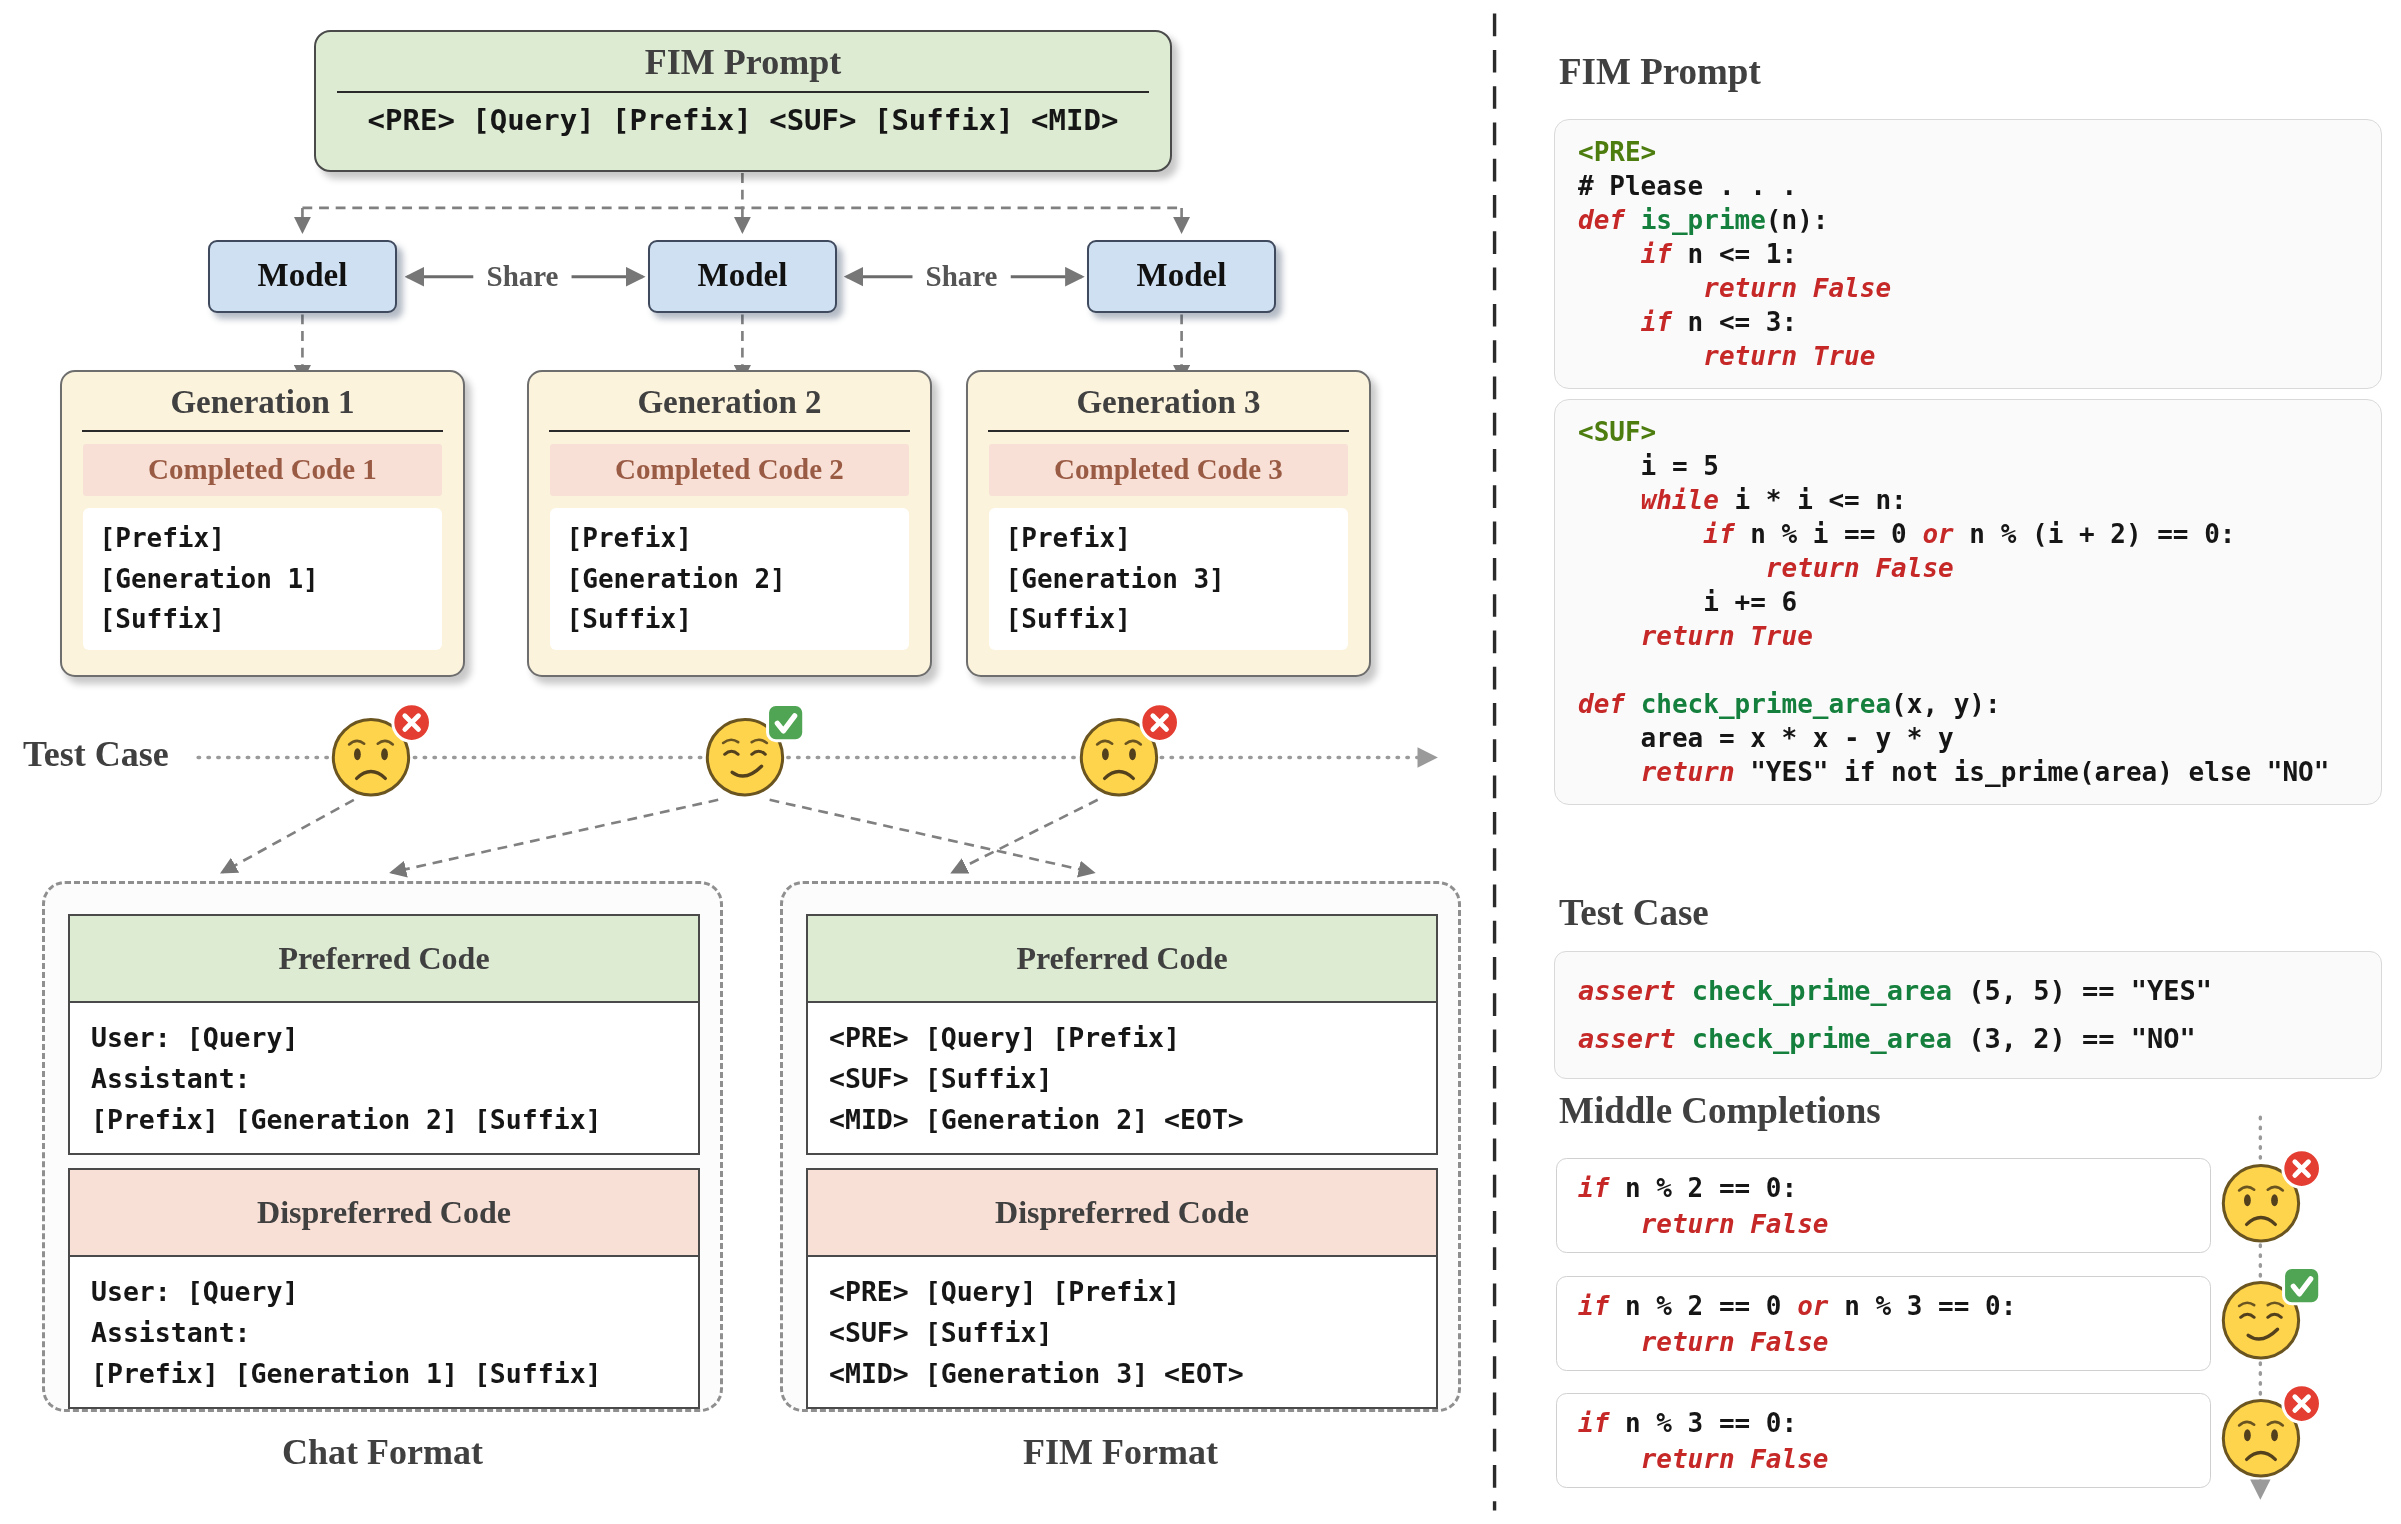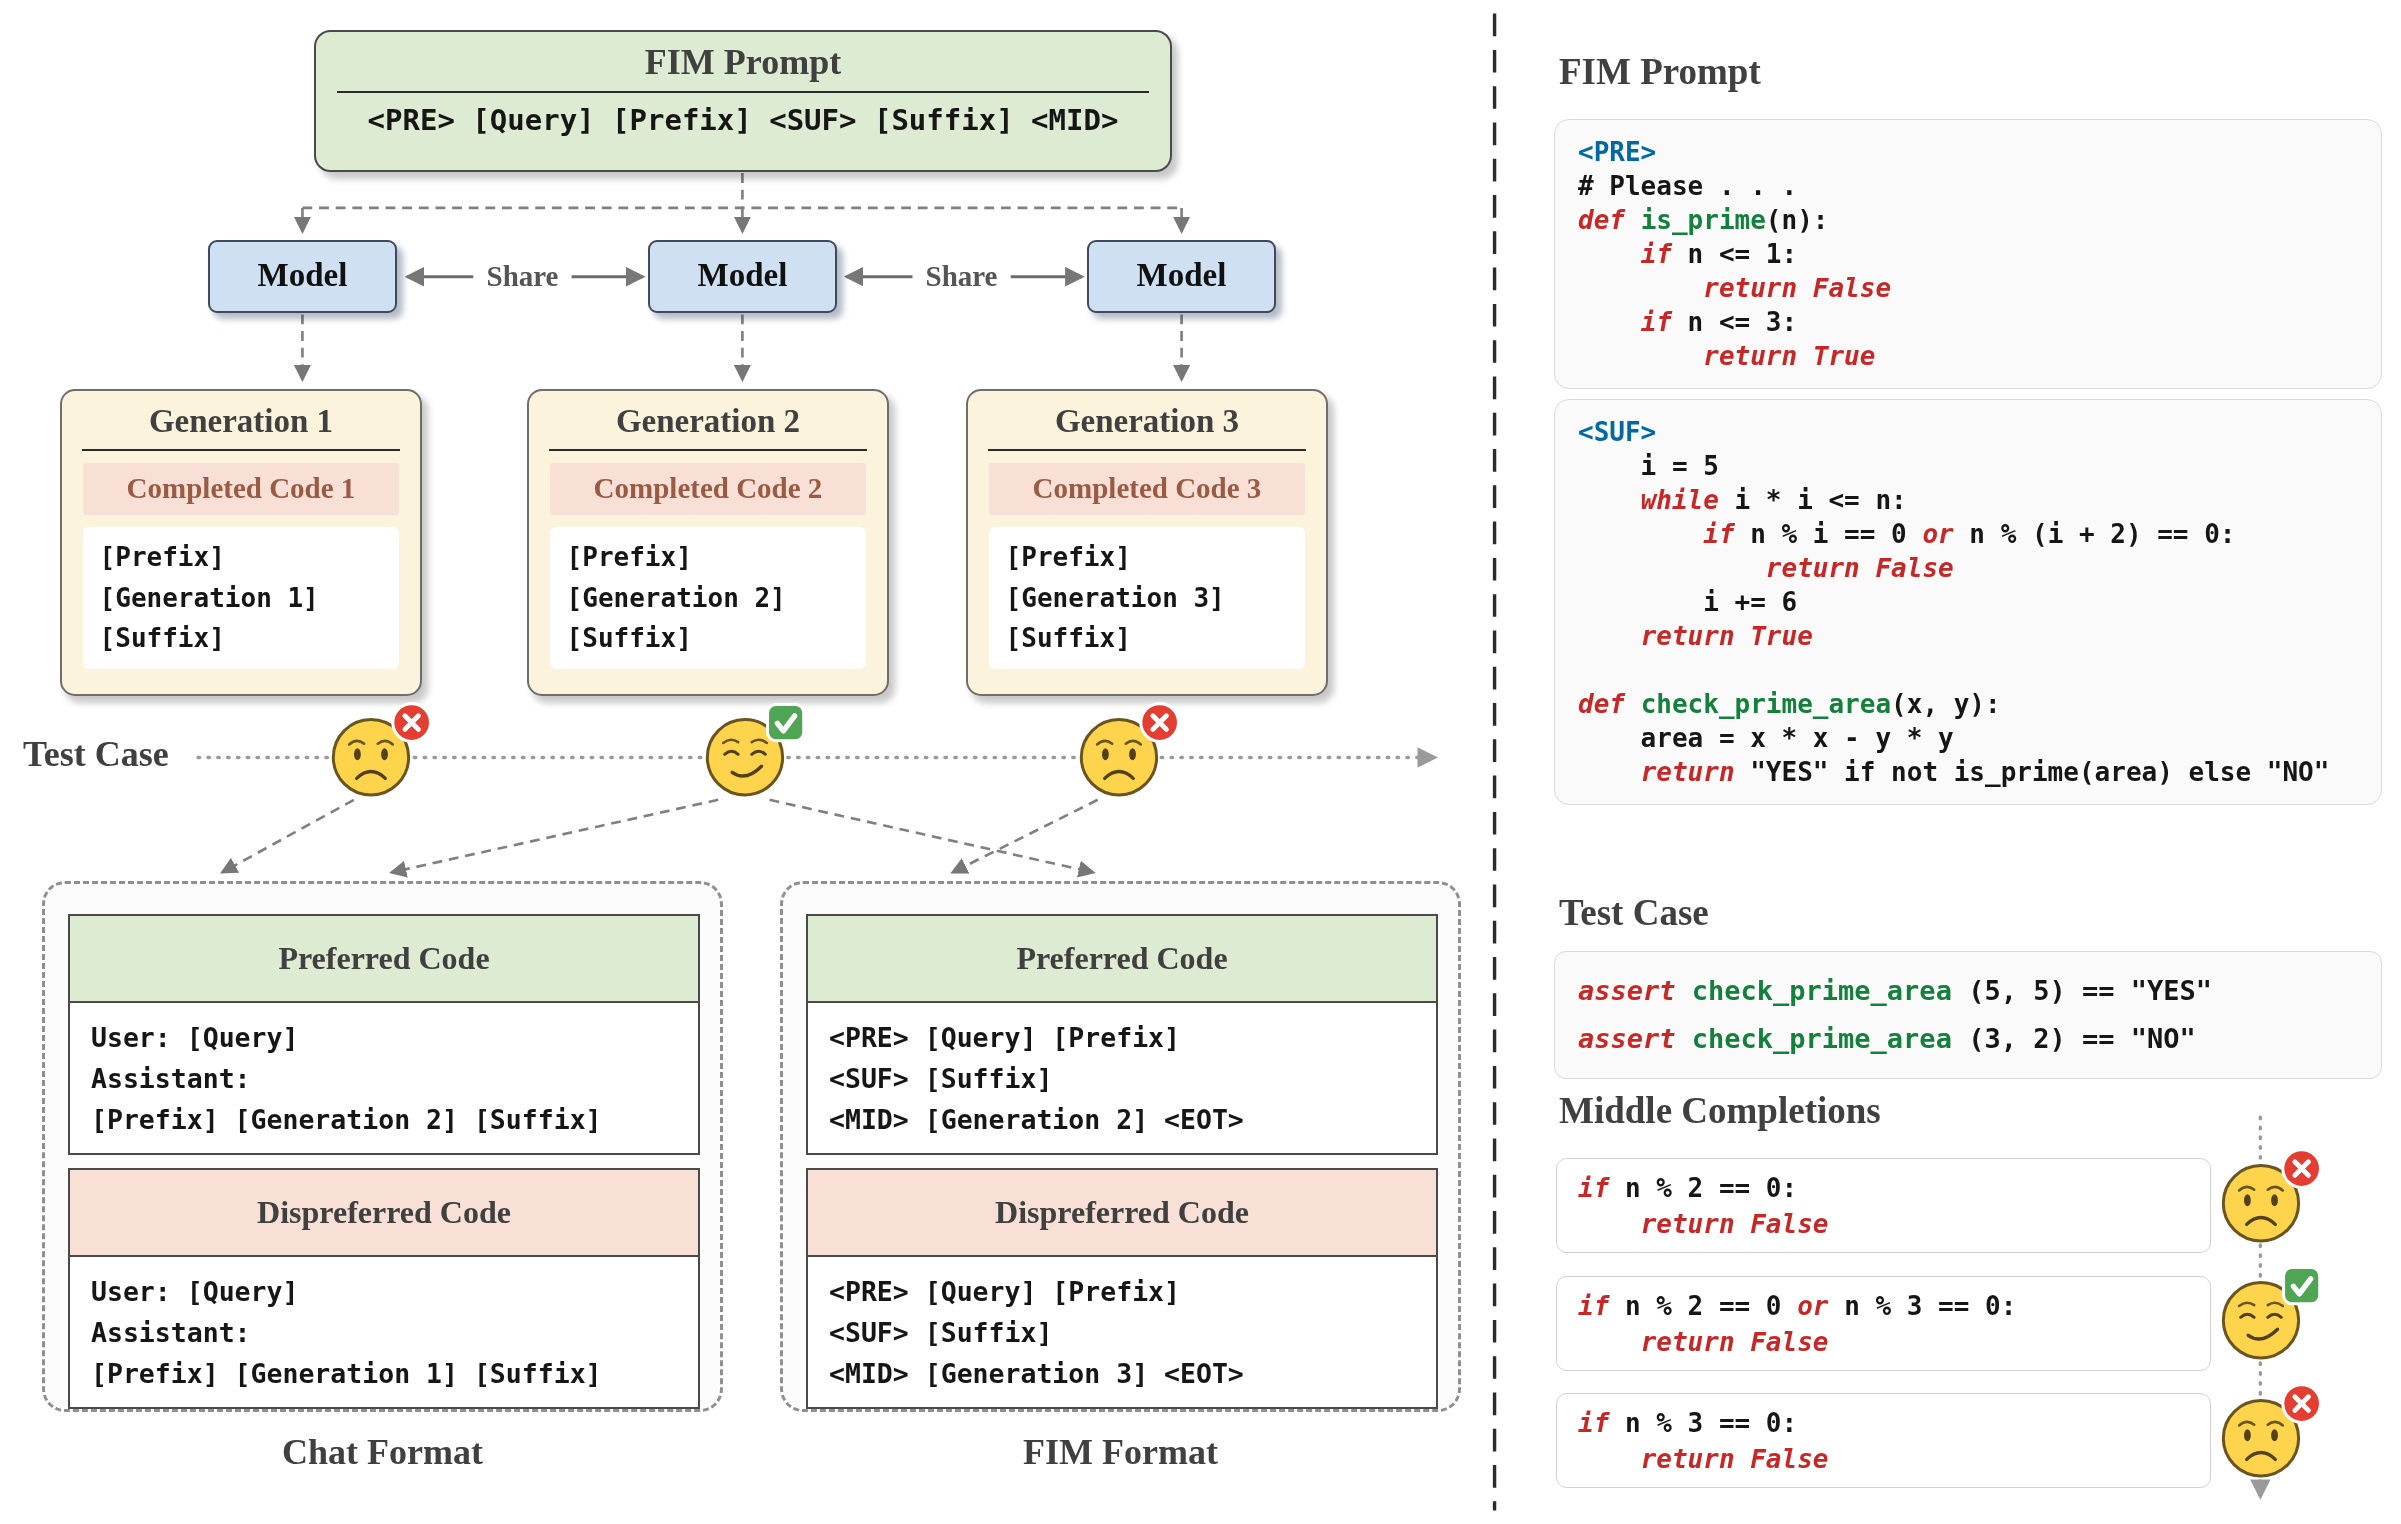--- a/index.html
+++ b/index.html
@@ -28,21 +28,21 @@
   .fim-prompt-hr { border-top:2.3px solid #2a2a2a; margin:7.6px 21px 10.6px; }
   .fim-prompt-code { font-size:29px; }
 
   
   .model-box { top:240px; width:189px; height:73px; background:#cfe0f2; border:2.3px solid #3f4a5e;
     border-radius:9px; box-shadow:5.3px 6px 6.8px rgba(40,60,90,.35); text-align:center;
     font-size:33px; line-height:67px; font-weight:bold; color:#111; }
   .share-label { top:260px; width:91px; text-align:center; font-size:29px; color:#555; font-weight:bold; }
 
   
-  .gen-box { top:389px; width:362px; height:307px; background:#fbf3dc; border:2.3px solid #6e6e6e;
+  .gen-box { top:370px; width:405px; height:307px; background:#fbf3dc; border:2.3px solid #6e6e6e;
     border-radius:15px; box-shadow:5.3px 6.8px 7.6px rgba(0,0,0,.22); }
   .gen-title { text-align:center; font-size:33px; padding-top:12px; font-weight:bold; }
   .gen-hr { border-top:2.3px solid #2a2a2a; margin:9px 19.7px 0; }
   .gen-head { margin:12px 21px 0; background:#f8e0d6; text-align:center; font-size:29px;
     color:#9a5b45; padding:9px 0 9.8px; border-radius:3px; font-weight:bold; }
   .gen-code { margin:12px 21px 0; background:#fff; border-radius:6px; padding:10.6px 16.6px;
     font-size:26px; line-height:1.55; }
   .gen-code div { white-space:pre; }
 
   
@@ -64,21 +64,21 @@
   .code-card { left:1554px; width:828px; background:#fafafa; border:1.9px solid #d9d9d9;
     border-radius:15px; padding:15px 23px; font-size:26px; line-height:34px; }
   .mid-card { padding:9px 23px; }
   .test-card { font-size:27px; line-height:48px; border-radius:12px; }
   .comp-card { left:1556px; width:655px; background:#ffffff; border:1.9px solid #d0d0d0;
     border-radius:10.6px; padding:10.6px 21px; font-size:26px; line-height:36px; }
   .code-line { white-space:pre; }
 
   .tok-kw  { color:#c62828; font-style:italic; }
   .tok-fn  { color:#15803d; }
-  .tok-tag { color:#0369a1; }
+  .tok-tag { color:#4d7c0f; }
   .tok-p   { color:#161616; }
 </style>
 </head>
 <body>
 
 <div class="page">
 
   <svg width="0" height="0" style="position:absolute">
     <defs>
       <g id="face-sad">

